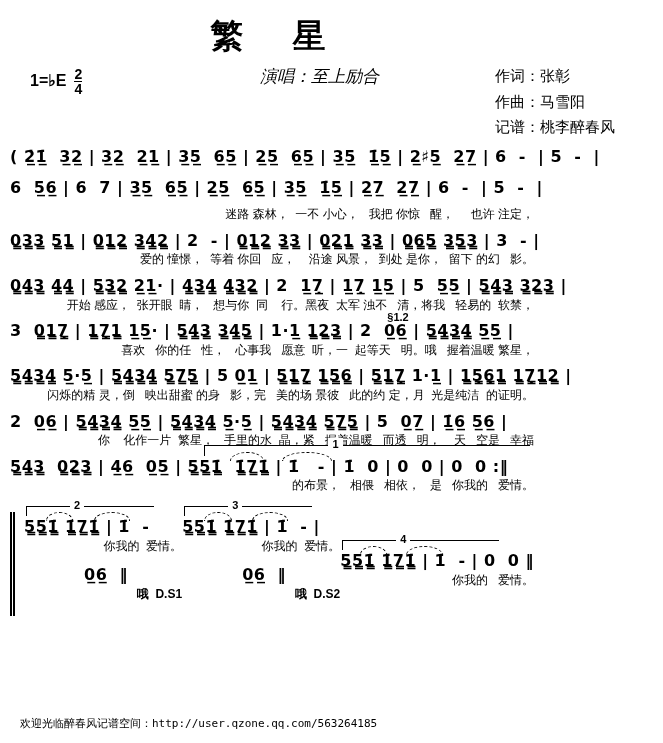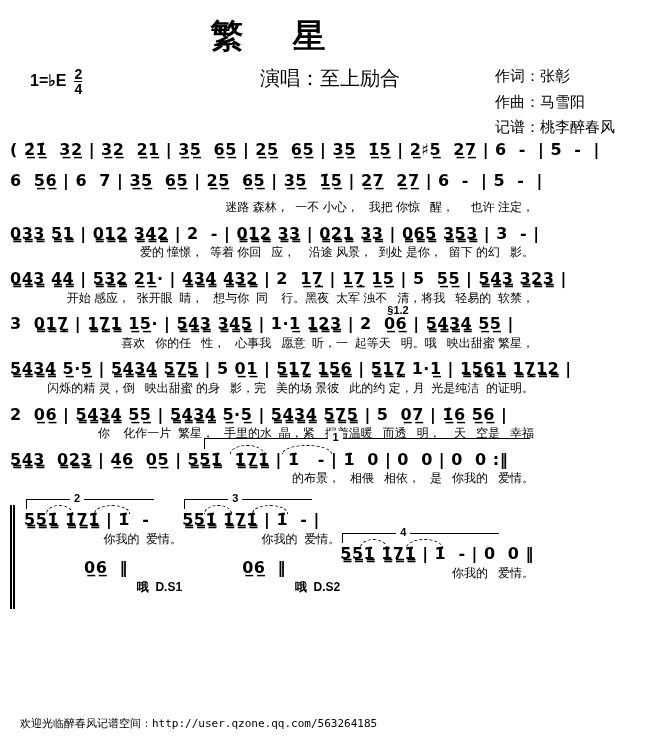--- a/index.html
+++ b/index.html
@@ -6,26 +6,26 @@
   body{width:663px;height:743px;color:#000;font-family:"Liberation Sans","DejaVu Sans",sans-serif;overflow:hidden;}
   .page{position:relative;width:544px;height:743px;box-sizing:border-box;padding:4px 10px 0 10px;}
 
   
   .title{ text-align:center; font-size:33px; font-weight:bold; letter-spacing:8px; margin-top:10px; }
   .subhead{ position:relative; height:78px; }
   .keysig{ position:absolute; left:20px; top:8px; font-size:16px; font-weight:bold; font-family:Liberation Sans, sans-serif; }
   .meter{ display:inline-block; vertical-align:middle; text-align:center; margin-left:8px; line-height:1; }
   .meter .num{ display:block; font-size:14px; font-weight:bold; }
   .meter .den{ display:block; font-size:14px; font-weight:bold; border-top:1.5px solid #000; }
-  .performer{ position:absolute; left:250px; top:6px; font-size:20px; }
+  .performer{ position:absolute; left:250px; top:6px; font-size:17px;font-style:italic; }
   .credits{ position:absolute; left:485px; top:4px; font-size:15px; line-height:1.7; }
   .credits div{ white-space:nowrap; }
 
   
-  .score{ margin-top:2px; }
+  .score{ margin-top:9px; }
   .line{ position:relative; margin-bottom:7px; }
   .notes{ font-family:"DejaVu Sans",sans-serif; font-weight:bold; font-size:16px; letter-spacing:.5px; white-space:pre; line-height:1.35; }
   .lyrics{ font-size:12px; white-space:pre; line-height:1.3; margin-top:1px;text-align:right; }
   .intro{ margin-bottom:9px; }
   .ly3{ padding-left:146px; } .ly4{ padding-left:24px; } .ly5{ padding-left:24px; }
   .ly6{ padding-left:56px; } .ly7{ padding-left:10px; } .ly8{ padding-left:56px; }
   .ly9{ padding-left:8px; }
 
   .segno{ position:absolute; top:-9px; left:72%; font-size:11px; font-weight:bold; }
 
@@ -90,21 +90,21 @@
     </div>
 
     <div class="line">
       <div class="notes">0̳4̳3̳ 4̳4̳ | 5̳3̳2̳ 2̲1̲· | 4̳3̳4̳ 4̳3̳2̳ | 2  1̲7̲̣ | 1̲7̲̣ 1̲5̲ | 5  5̲5̲ | 5̳4̳3̳ 3̳2̳3̳ |</div>
       <div class="lyrics ly5">开始 感应，  张开眼  睛，   想与你  同    行。黑夜  太军 浊不   清，将我   轻易的  软禁，</div>
     </div>
 
     <div class="line">
       <span class="segno">§1.2</span>
       <div class="notes">3  0̳1̳7̳̣ | 1̳7̳̣1̳ 1̲5̲· | 5̳4̳3̳ 3̳4̳5̳ | 1·1̲ 1̳2̳3̳ | 2  0̲6̲ | 5̳4̳3̳4̳ 5̲5̲ |</div>
-      <div class="lyrics ly6">喜欢   你的任   性，   心事我   愿意  听，一  起等天   明。哦   映出甜蜜 繁星，</div>
+      <div class="lyrics ly6">喜欢   你的任   性，   心事我   愿意  听，一  起等天   明。哦   握着温暖 繁星，</div>
     </div>
 
     <div class="line">
       <div class="notes">5̳4̳3̳4̳ 5̲·5̲ | 5̳4̳3̳4̳ 5̳7̳5̳ | 5 0̲1̲ | 5̳1̳7̳̣ 1̳5̳6̳ | 5̳1̳7̳̣ 1·1̲ | 1̳5̳̣6̳̣1̳ 1̳7̳̣1̳2̳ |</div>
       <div class="lyrics ly7">闪烁的精 灵，倒   映出甜蜜 的身   影，完   美的场 景彼   此的约 定，月  光是纯洁  的证明。</div>
     </div>
 
     <div class="line">
       <div class="notes">2  0̲6̲ | 5̳4̳3̳4̳ 5̲5̲ | 5̳4̳3̳4̳ 5̲·5̲ | 5̳4̳3̳4̳ 5̳7̳5̳ | 5  0̲7̲ | 1̲̇6̲ 5̲6̲ |</div>
       <div class="lyrics ly8">你    化作一片  繁星，   手里的水  晶，紧   握着温暖   而透   明，    天   空是   幸福</div>

